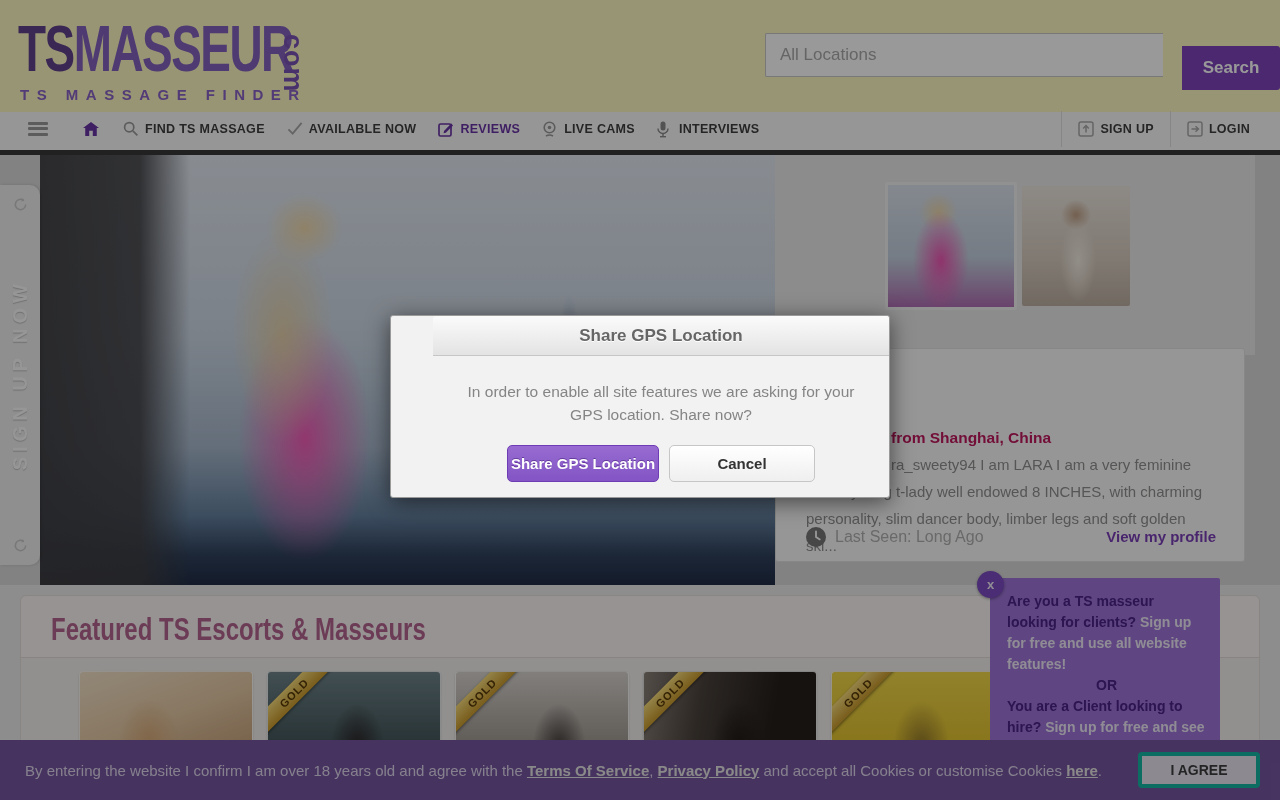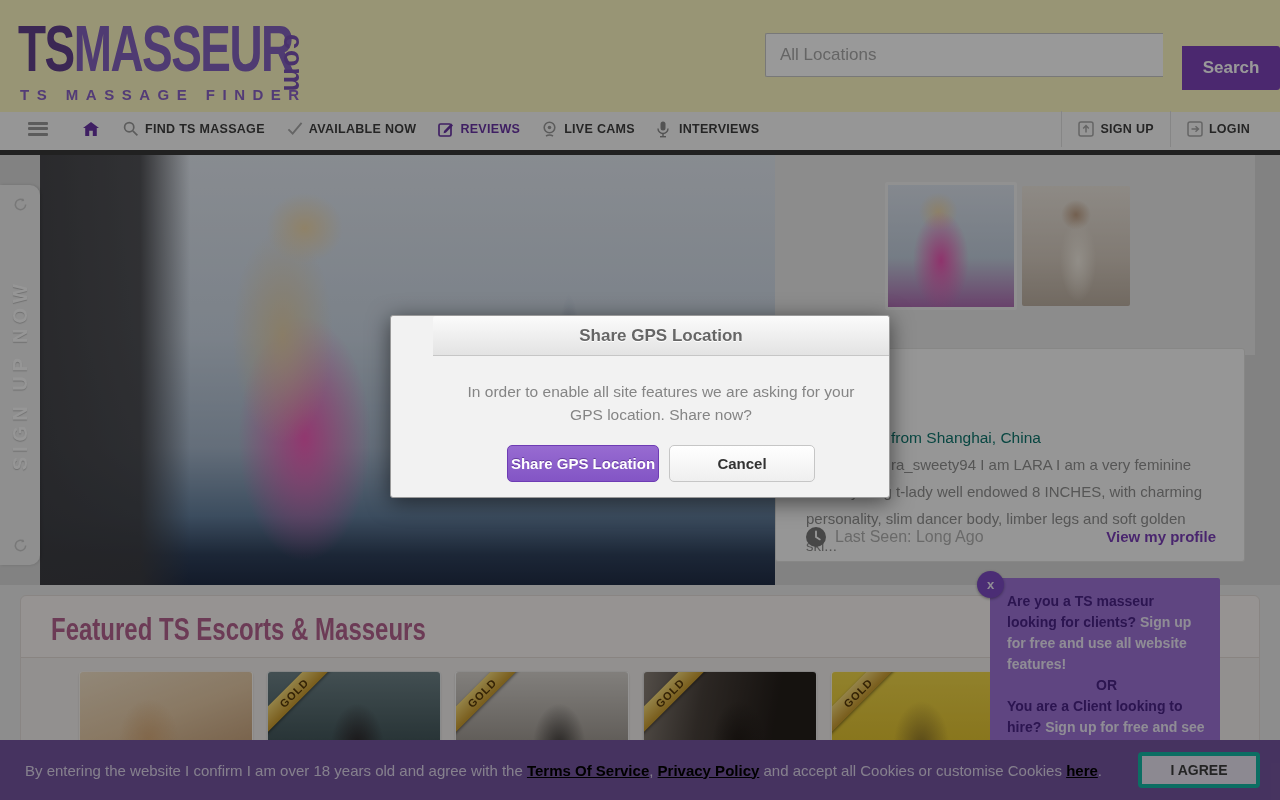--- a/index.html
+++ b/index.html
@@ -59,21 +59,21 @@
     background: radial-gradient(ellipse 24px 55px at 52% 62%, rgba(244,238,228,0.95), rgba(244,238,228,0) 75%),
                 radial-gradient(ellipse 20px 20px at 50% 24%, rgba(186,150,120,0.85), rgba(186,150,120,0) 75%),
                 linear-gradient(180deg,#ece6de 0%,#d7ccc0 60%,#bdb0a2 100%); }
   .thumb-3 { left:1133px; top:31px; width:112px; height:120px;
     background: radial-gradient(ellipse 26px 55px at 55% 60%, rgba(222,216,234,0.9), rgba(222,216,234,0) 75%),
                 radial-gradient(ellipse 20px 20px at 52% 22%, rgba(80,60,70,0.8), rgba(80,60,70,0) 78%),
                 linear-gradient(135deg,#9c86c6 0%,#8univ 0,#7e6aac 55%,#b39dd2 100%); }
 
   .profile-card { position:absolute; left:775px; top:193px; width:470px; height:214px; background:#fbfbfa;
                   border:1px solid #e2e2e0; border-radius:3px; }
-  .profile-location { position:absolute; left:115px; top:80px; font-size:15.5px; font-weight:normal; color:#0f766e; }
+  .profile-location { position:absolute; left:115px; top:80px; font-size:15.5px; font-weight:bold; color:#be185d; }
   .profile-desc { position:absolute; left:30px; top:102px; width:414px; font-size:15px; line-height:27px;
                   color:#8f8f8f; text-indent:85px; }
   .last-seen { position:absolute; left:30px; bottom:14px; display:flex; align-items:center; gap:9px;
                font-size:16px; color:#b0b0b0; }
   .view-profile { position:absolute; right:28px; bottom:16px; font-size:15px; font-weight:bold; color:#7b3fb8; cursor:pointer; }
 
   
   .side-banner { position:absolute; left:0; top:185px; width:40px; height:380px; background:#eeeeee;
                  border-radius:0 10px 10px 0; box-shadow:1px 0 3px rgba(0,0,0,0.15); z-index:20; cursor:pointer;
                  display:flex; flex-direction:column; align-items:center; justify-content:space-between; padding:12px 0; }
@@ -111,21 +111,21 @@
   .promo-link { color:#efeaf8; cursor:pointer; }
   .promo-or { text-align:center; color:#4a2386; font-weight:bold; font-size:14px; line-height:21px; }
   .promo-close { position:absolute; left:-13px; top:-7px; width:27px; height:27px; border-radius:50%;
                  background:#7e4cc4; color:#efeaf8; font-size:13px; font-weight:bold; display:flex;
                  align-items:center; justify-content:center; cursor:pointer; box-shadow:0 1px 3px rgba(0,0,0,0.35); }
 
   
   .cookie-bar { position:absolute; left:0; top:740px; width:1280px; height:60px; background:#7656a0; z-index:40;
                 display:flex; align-items:center; padding:0 20px 0 25px; }
   .cookie-text { font-size:15px; color:#ded6ec; flex:1; }
-  .cookie-link { color:#000000; font-weight:bold; text-decoration:underline; cursor:pointer; }
+  .cookie-link { color:#e5e5e5; font-weight:bold; text-decoration:underline; cursor:pointer; }
   .agree-btn { width:122px; height:36px; background:#e9e4f2; border:4px solid #14b8a6; border-radius:4px;
                font-size:14px; font-weight:bold; color:#3d3d3d; cursor:pointer; font-family:"Liberation Sans", sans-serif; }
 
   
   .overlay { position:absolute; inset:0; background:rgba(0,0,0,0.40); z-index:90; }
   .modal { position:absolute; left:390px; top:315px; width:500px; background:#f2f2f2; border:1px solid #9a9a9a;
            border-radius:3px; box-shadow:0 4px 22px rgba(0,0,0,0.55); z-index:100;padding-left:42px; }
   .modal-header { height:40px; line-height:40px; background:linear-gradient(#fbfbfb,#e3e3e3);
                   border-bottom:1px solid #c6c6c6; border-radius:3px 3px 0 0; text-align:center;
                   font-weight:bold; font-size:17px; color:#666; text-shadow:0 1px 0 #fff; }

